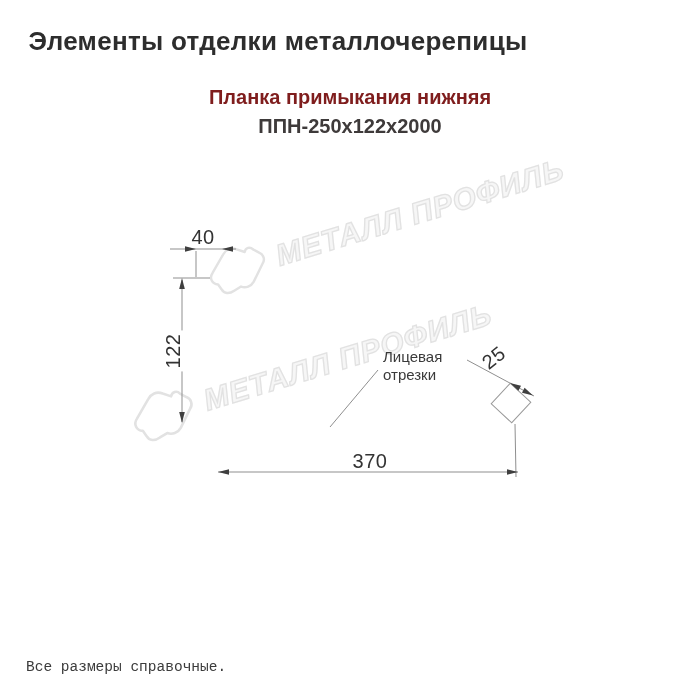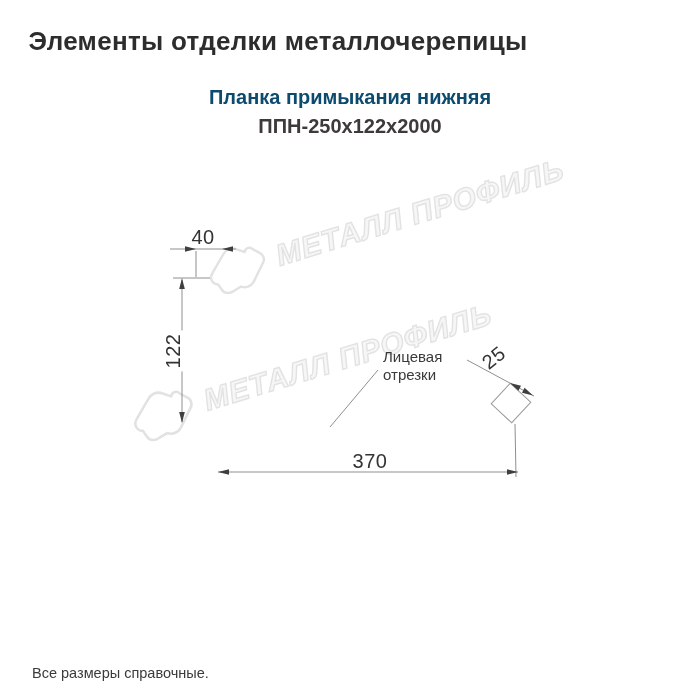--- a/index.html
+++ b/index.html
@@ -7,21 +7,21 @@
     position:relative;width:700px;height:700px;background:#ffffff;
     font-family:"Liberation Sans","DejaVu Sans",sans-serif;overflow:hidden;
   }
   
   .title{
     position:absolute;left:0;top:26px;width:556px;text-align:center;
     font-size:26px;font-weight:bold;color:#2d2d2d;letter-spacing:.3px;z-index:5;
   }
   .subtitle{
     position:absolute;left:0;top:86px;width:700px;text-align:center;
-    font-size:20px;font-weight:bold;color:#0c4a6e;z-index:5;
+    font-size:20px;font-weight:bold;color:#7f1d1d;z-index:5;
   }
   .model{
     position:absolute;left:0;top:115px;width:700px;text-align:center;
     font-size:20px;font-weight:bold;color:#3e3a3a;z-index:5;
   }
   
   .wm{
     position:absolute;display:flex;align-items:center;gap:10px;
     transform-origin:0 50%;transform:rotate(-17deg);z-index:1;white-space:nowrap;
   }
@@ -49,21 +49,21 @@
   .face-label{
     position:absolute;left:383px;top:348px;font-size:15px;color:#3a3a3a;
     line-height:18px;z-index:4;
   }
   .face-label span{display:block;}
   
   .footer{
     position:absolute;left:18px;top:650px;font-size:14.5px;color:#3b3b3b;
     line-height:18px;z-index:5;
   }
-  .footer div{margin:14px;}
+  .footer div{margin:8px;font-family:Liberation Mono, monospace;}
 </style>
 </head>
 <body>
 
 <div class="canvas">
 
   <div class="title">Элементы отделки металлочерепицы</div>
   <div class="subtitle">Планка примыкания нижняя</div>
   <div class="model">ППН-250х122х2000</div>
 

